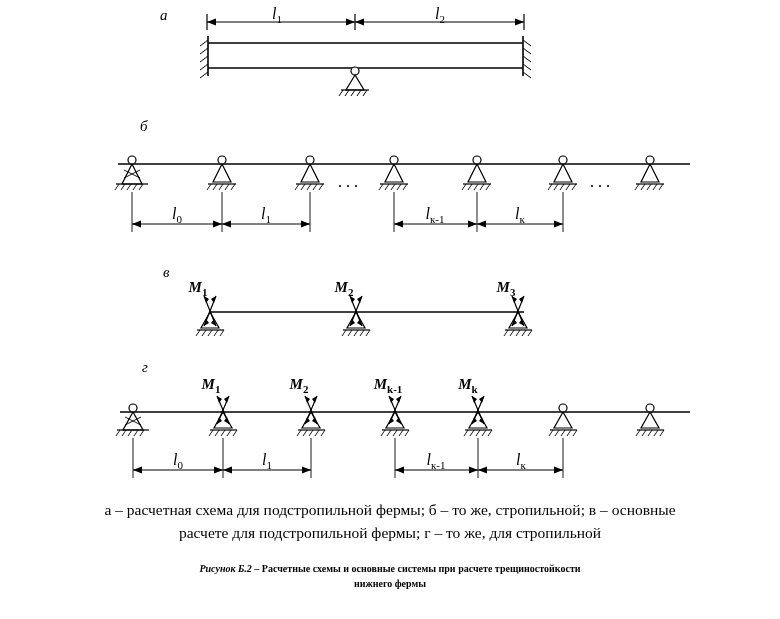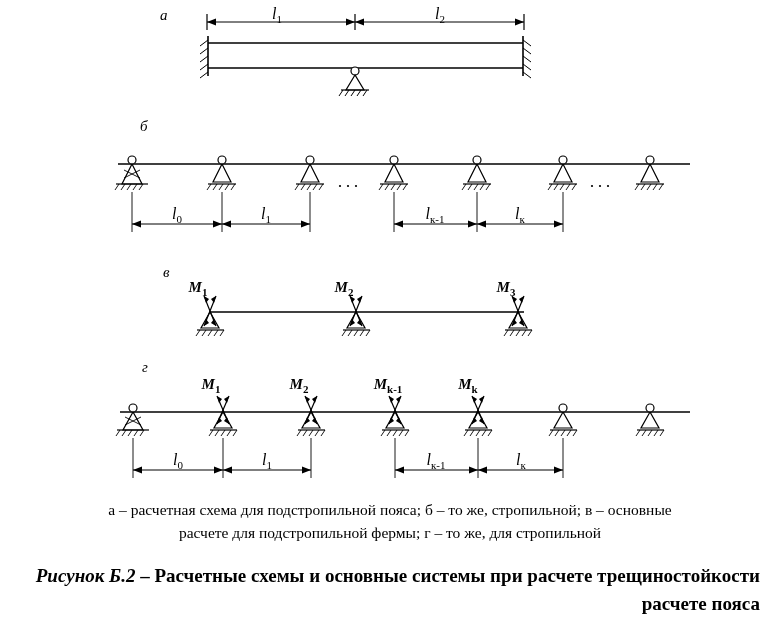--- a/index.html
+++ b/index.html
@@ -72,23 +72,22 @@
     left: 0;
     top: 562px;
     width: 780px;
     text-align: center;
     padding: 0 20px;
     box-sizing: border-box;
   }
   .figure-title .t {
     font-family: "Liberation Serif", serif;
     font-weight: bold;
-    font-size: 19px;
+    font-size: 10px;
     line-height: 1.45;
-    text-align: right;
   }
   .figure-title .ital {
     font-style: italic;
   }
 </style>
 </head>
 <body>
 
 <div id="figure-root">
 
@@ -496,22 +495,22 @@
       </g>
 
       <text class="dim-label" x="178" y="465" text-anchor="middle"><tspan>l</tspan><tspan class="dim-sub" dy="4">0</tspan></text>
       <text class="dim-label" x="267" y="465" text-anchor="middle"><tspan>l</tspan><tspan class="dim-sub" dy="4">1</tspan></text>
       <text class="dim-label" x="436" y="465" text-anchor="middle"><tspan>l</tspan><tspan class="dim-sub" dy="4">к-1</tspan></text>
       <text class="dim-label" x="521" y="465" text-anchor="middle"><tspan>l</tspan><tspan class="dim-sub" dy="4">к</tspan></text>
     </g>
   </svg>
 
   <div class="caption-block">
-    <div class="caption-line">а – расчетная схема для подстропильной пояса; б – то же, стропильной; в – основные</div>
+    <div class="caption-line">а – расчетная схема для подстропильной фермы; б – то же, стропильной; в – основные</div>
     <div class="caption-line">расчете для подстропильной фермы; г – то же, для стропильной</div>
   </div>
 
   <div class="figure-title">
     <div class="t"><span class="ital">Рисунок Б.2</span><span> – </span><span>Расчетные схемы и основные системы при расчете трещиностойкости</span></div>
-    <div class="t">расчете пояса</div>
+    <div class="t">нижнего фермы</div>
   </div>
 
 </div>
 
 </body></html>

